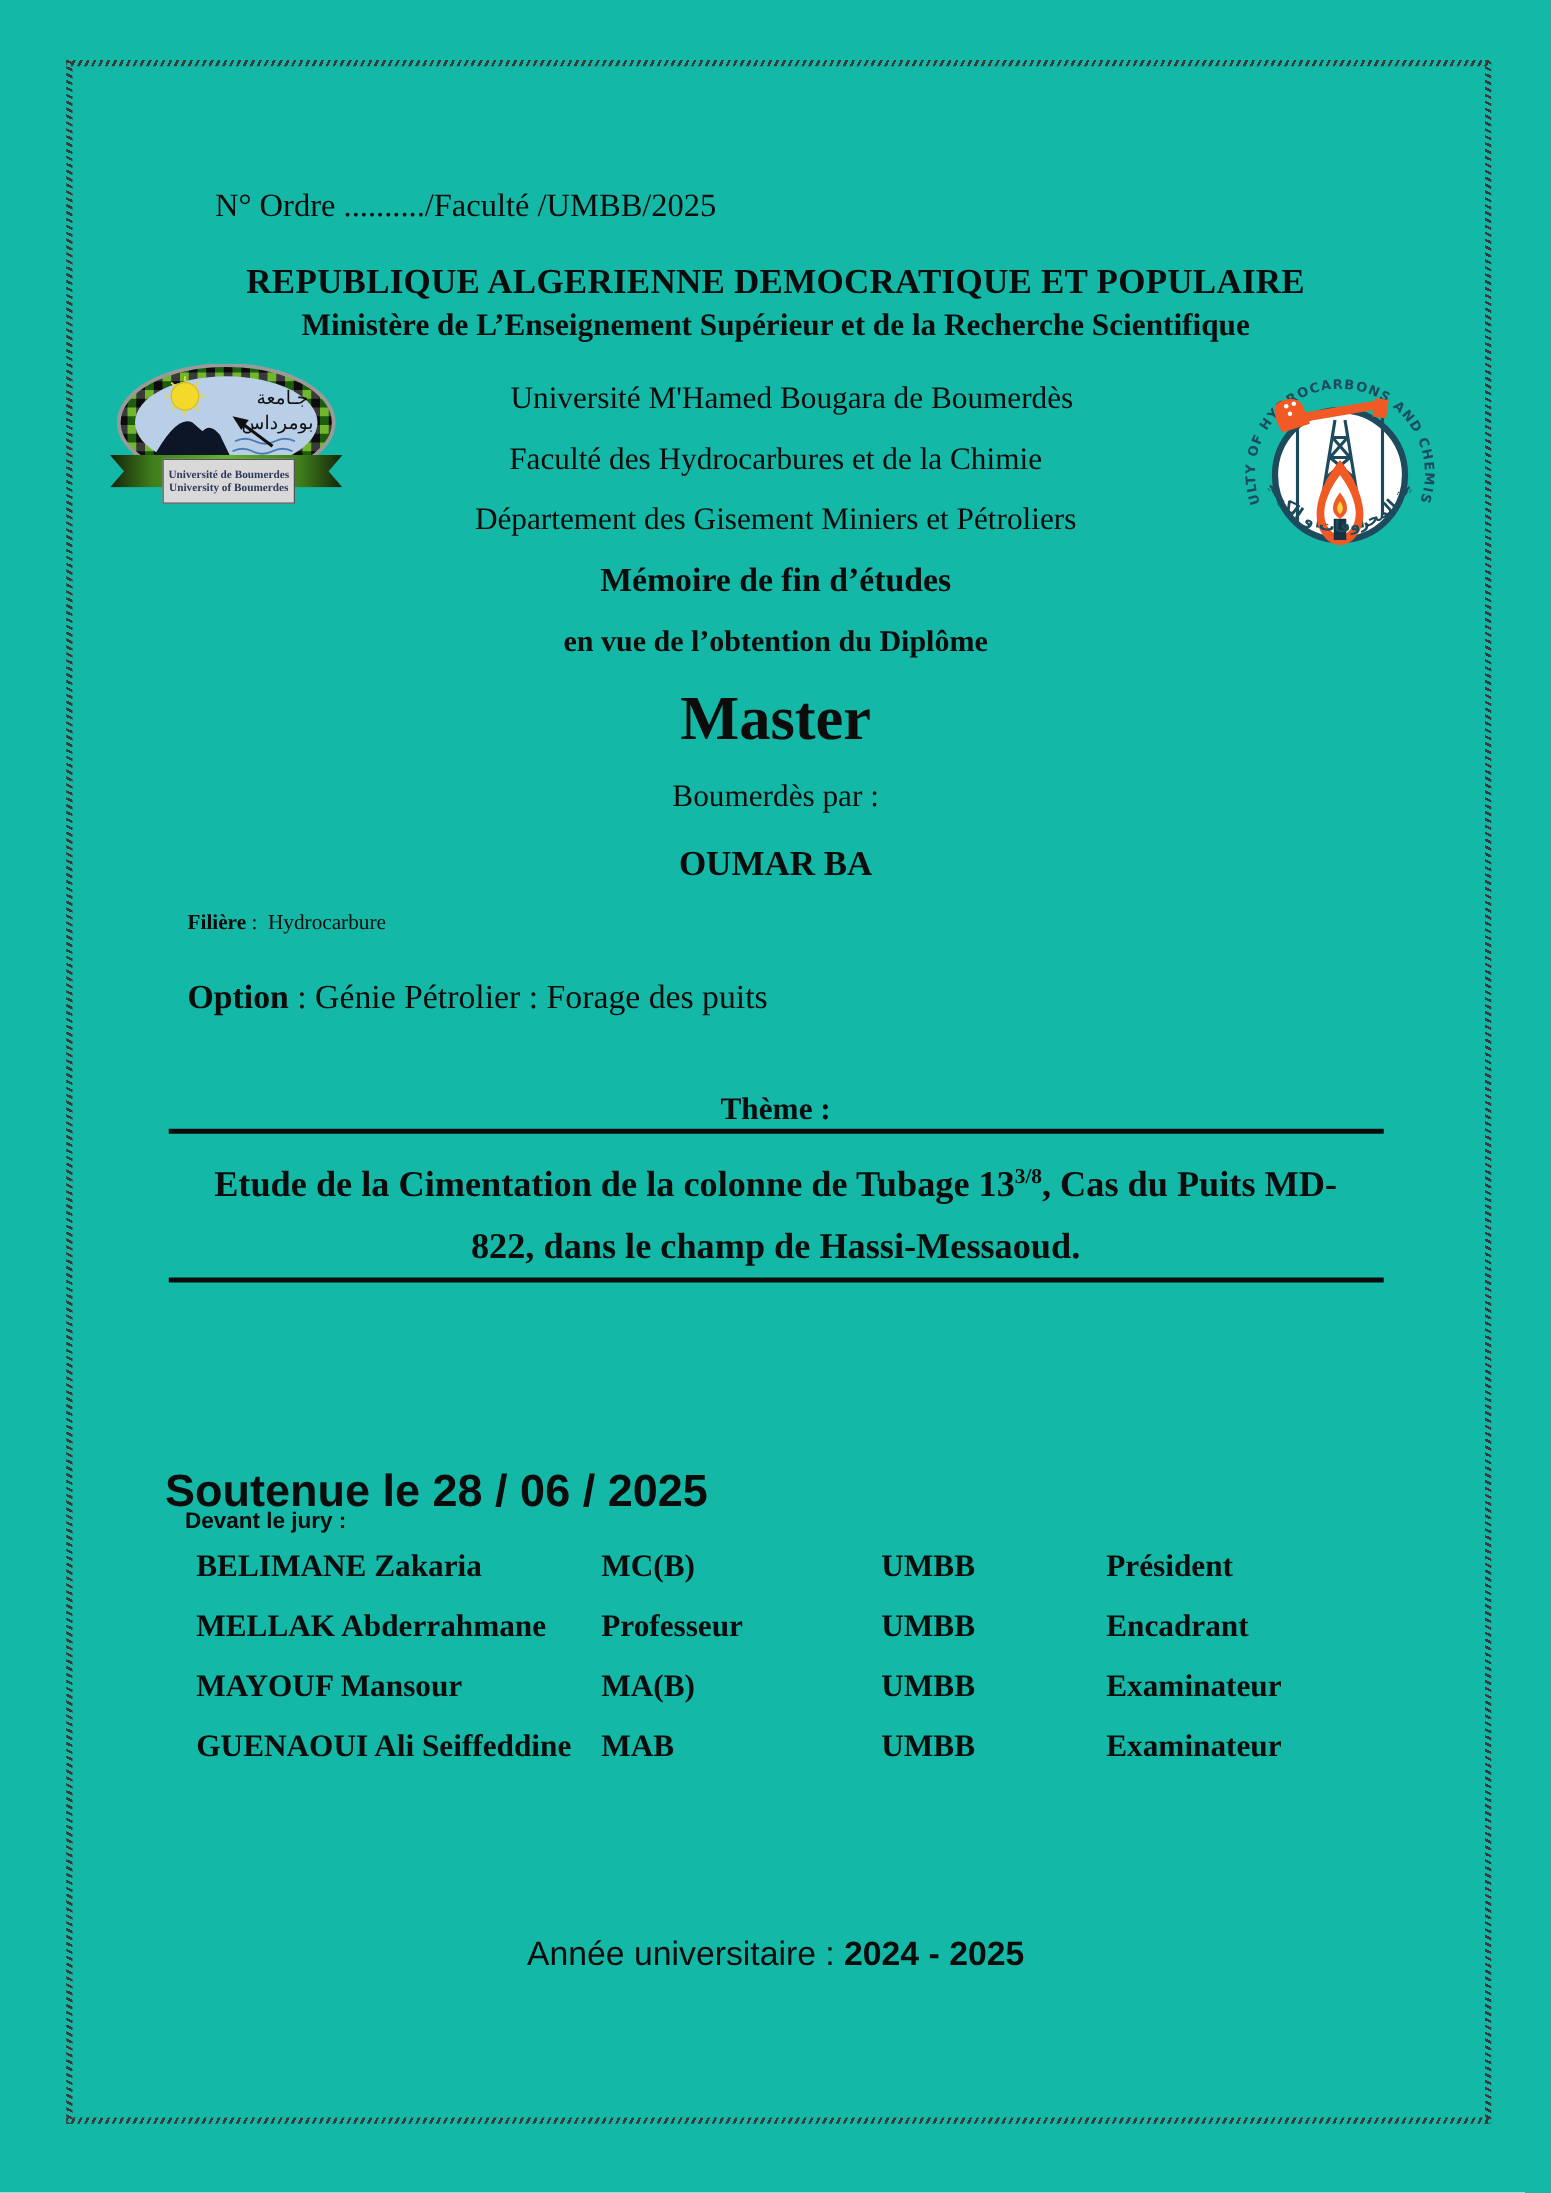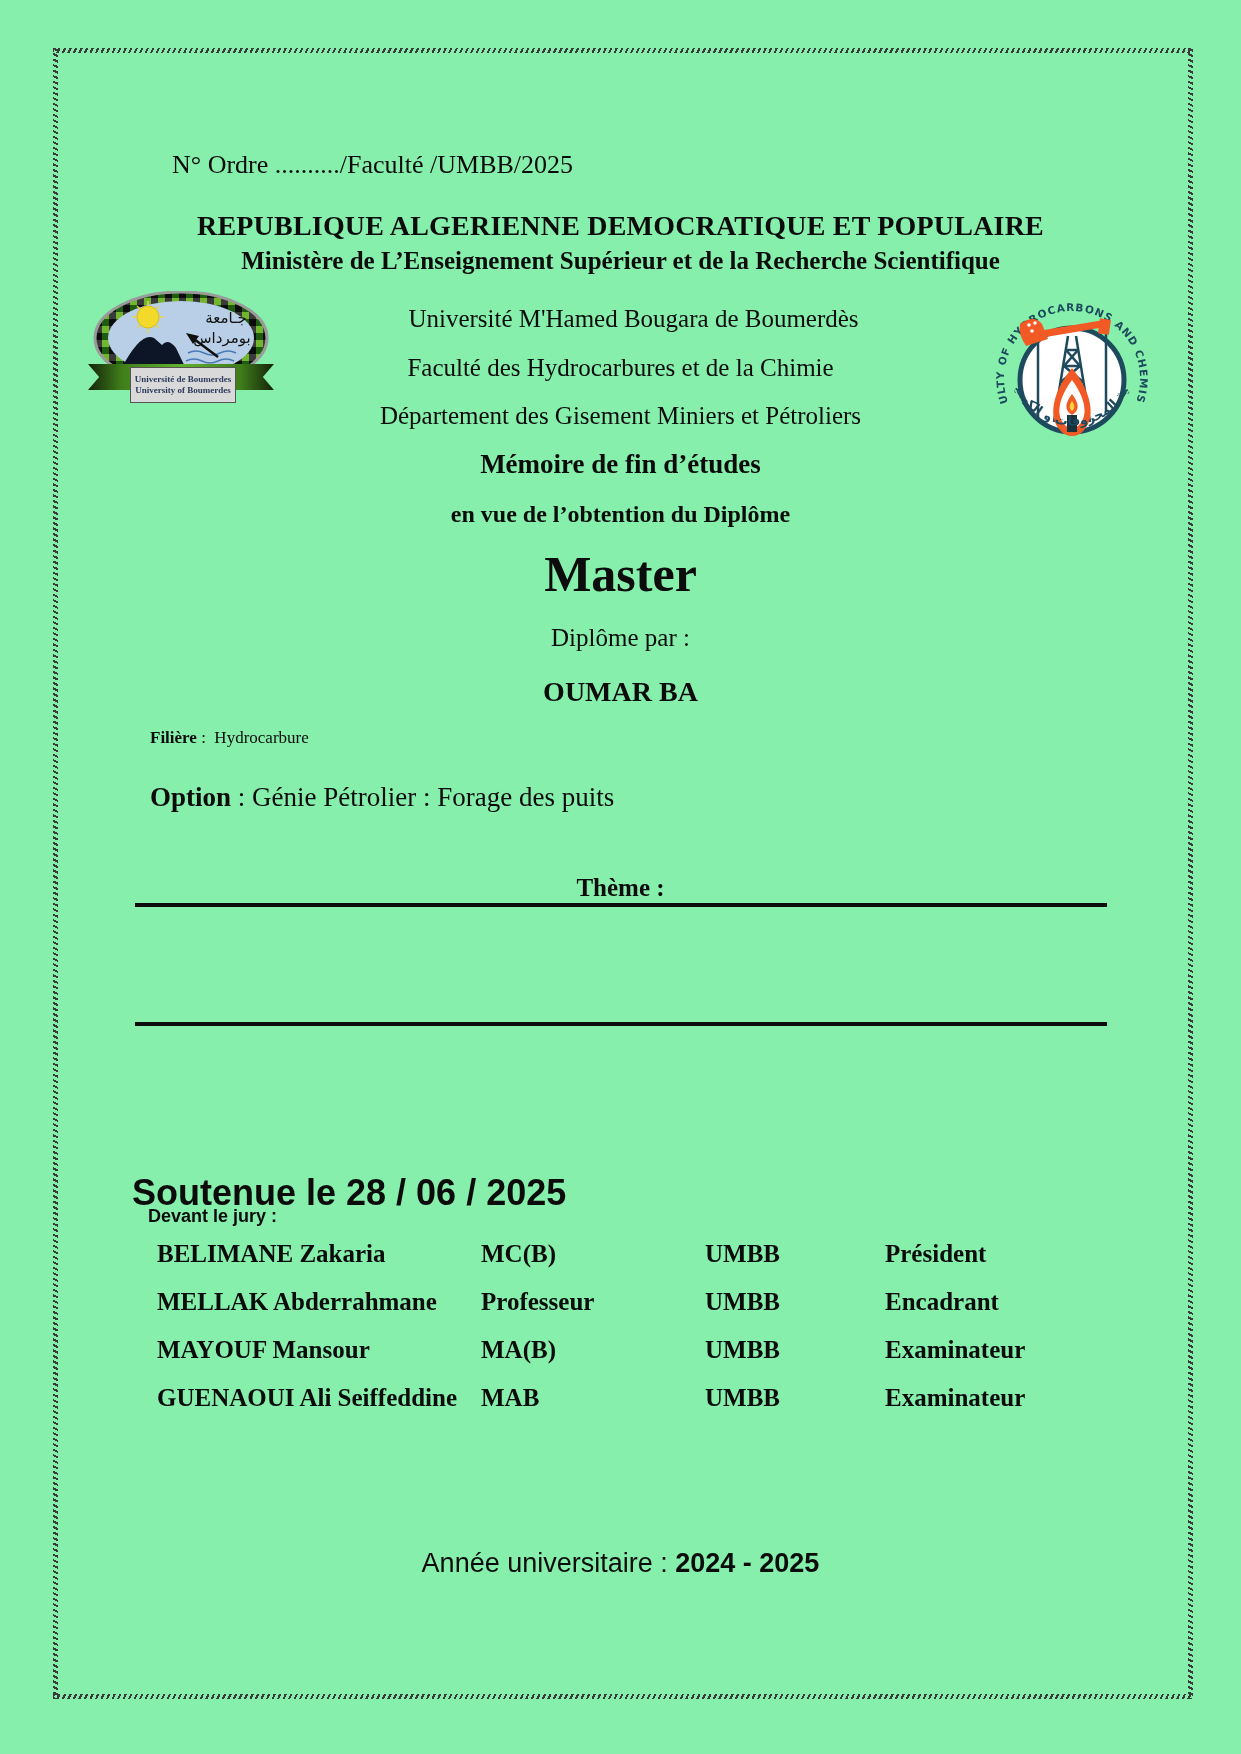--- a/index.html
+++ b/index.html
@@ -1,19 +1,19 @@
 <!DOCTYPE html>
 <html><head>
 <meta charset="utf-8">
 <style>
   html,body{margin:0;padding:0;background:#ffffff;}
   .page{
     position:relative;
     width:1241px;height:1754px;
-    background:#86efac;
+    background:#14b8a6;
     font-family:"Liberation Serif", serif;
     color:#0c0c0c;
     overflow:hidden;
   }
   
   .edge{position:absolute;}
   .edge.h{height:5px;width:1140px;left:53px;
     background:repeating-linear-gradient(115deg,#3a3a3a 0 2px,transparent 2px 5px);}
   .edge.v{width:5px;height:1651px;top:48px;
     background:repeating-linear-gradient(25deg,#3a3a3a 0 2px,transparent 2px 5px);}
@@ -172,32 +172,35 @@
       </text>
     </svg>
   </div>
 
   <div class="abs ctr l-univ">Université M'Hamed Bougara de Boumerdès</div>
   <div class="abs ctr l-fac">Faculté des Hydrocarbures et de la Chimie</div>
   <div class="abs ctr l-dep">Département des Gisement Miniers et Pétroliers</div>
   <div class="abs ctr l-mem">Mémoire de fin d’études</div>
   <div class="abs ctr l-vue">en vue de l’obtention du Diplôme</div>
   <div class="abs ctr l-master">Master</div>
-  <div class="abs ctr l-pres">Diplôme par :</div>
+  <div class="abs ctr l-pres">Boumerdès par :</div>
   <div class="abs ctr l-auth">OUMAR BA</div>
 
   <div class="abs l-fil">
     <span class="b">Filière</span><span class="pre"> :  Hydrocarbure</span>
   </div>
   <div class="abs l-opt">
     <span class="b">Option</span><span class="pre"> : Génie Pétrolier : Forage des puits</span>
   </div>
 
   <div class="abs ctr l-theme">Thème :</div>
   <div class="rule rule1"></div>
+  <div class="abs l-title">
+    <span>Etude de la Cimentation de la colonne de Tubage 13</span><sup>3/8</sup><span>, Cas du Puits MD-822, dans le champ de Hassi-Messaoud.</span>
+  </div>
   <div class="rule rule2"></div>
 
   <div class="abs sans l-sout">Soutenue le 28 / 06 / 2025</div>
   <div class="abs sans l-jury-h">Devant le jury :</div>
 
   <div class="jrow jr0">
     <span class="jc1">BELIMANE Zakaria</span>
     <span class="jc2">MC(B)</span>
     <span class="jc3">UMBB</span>
     <span class="jc4">Président</span>

